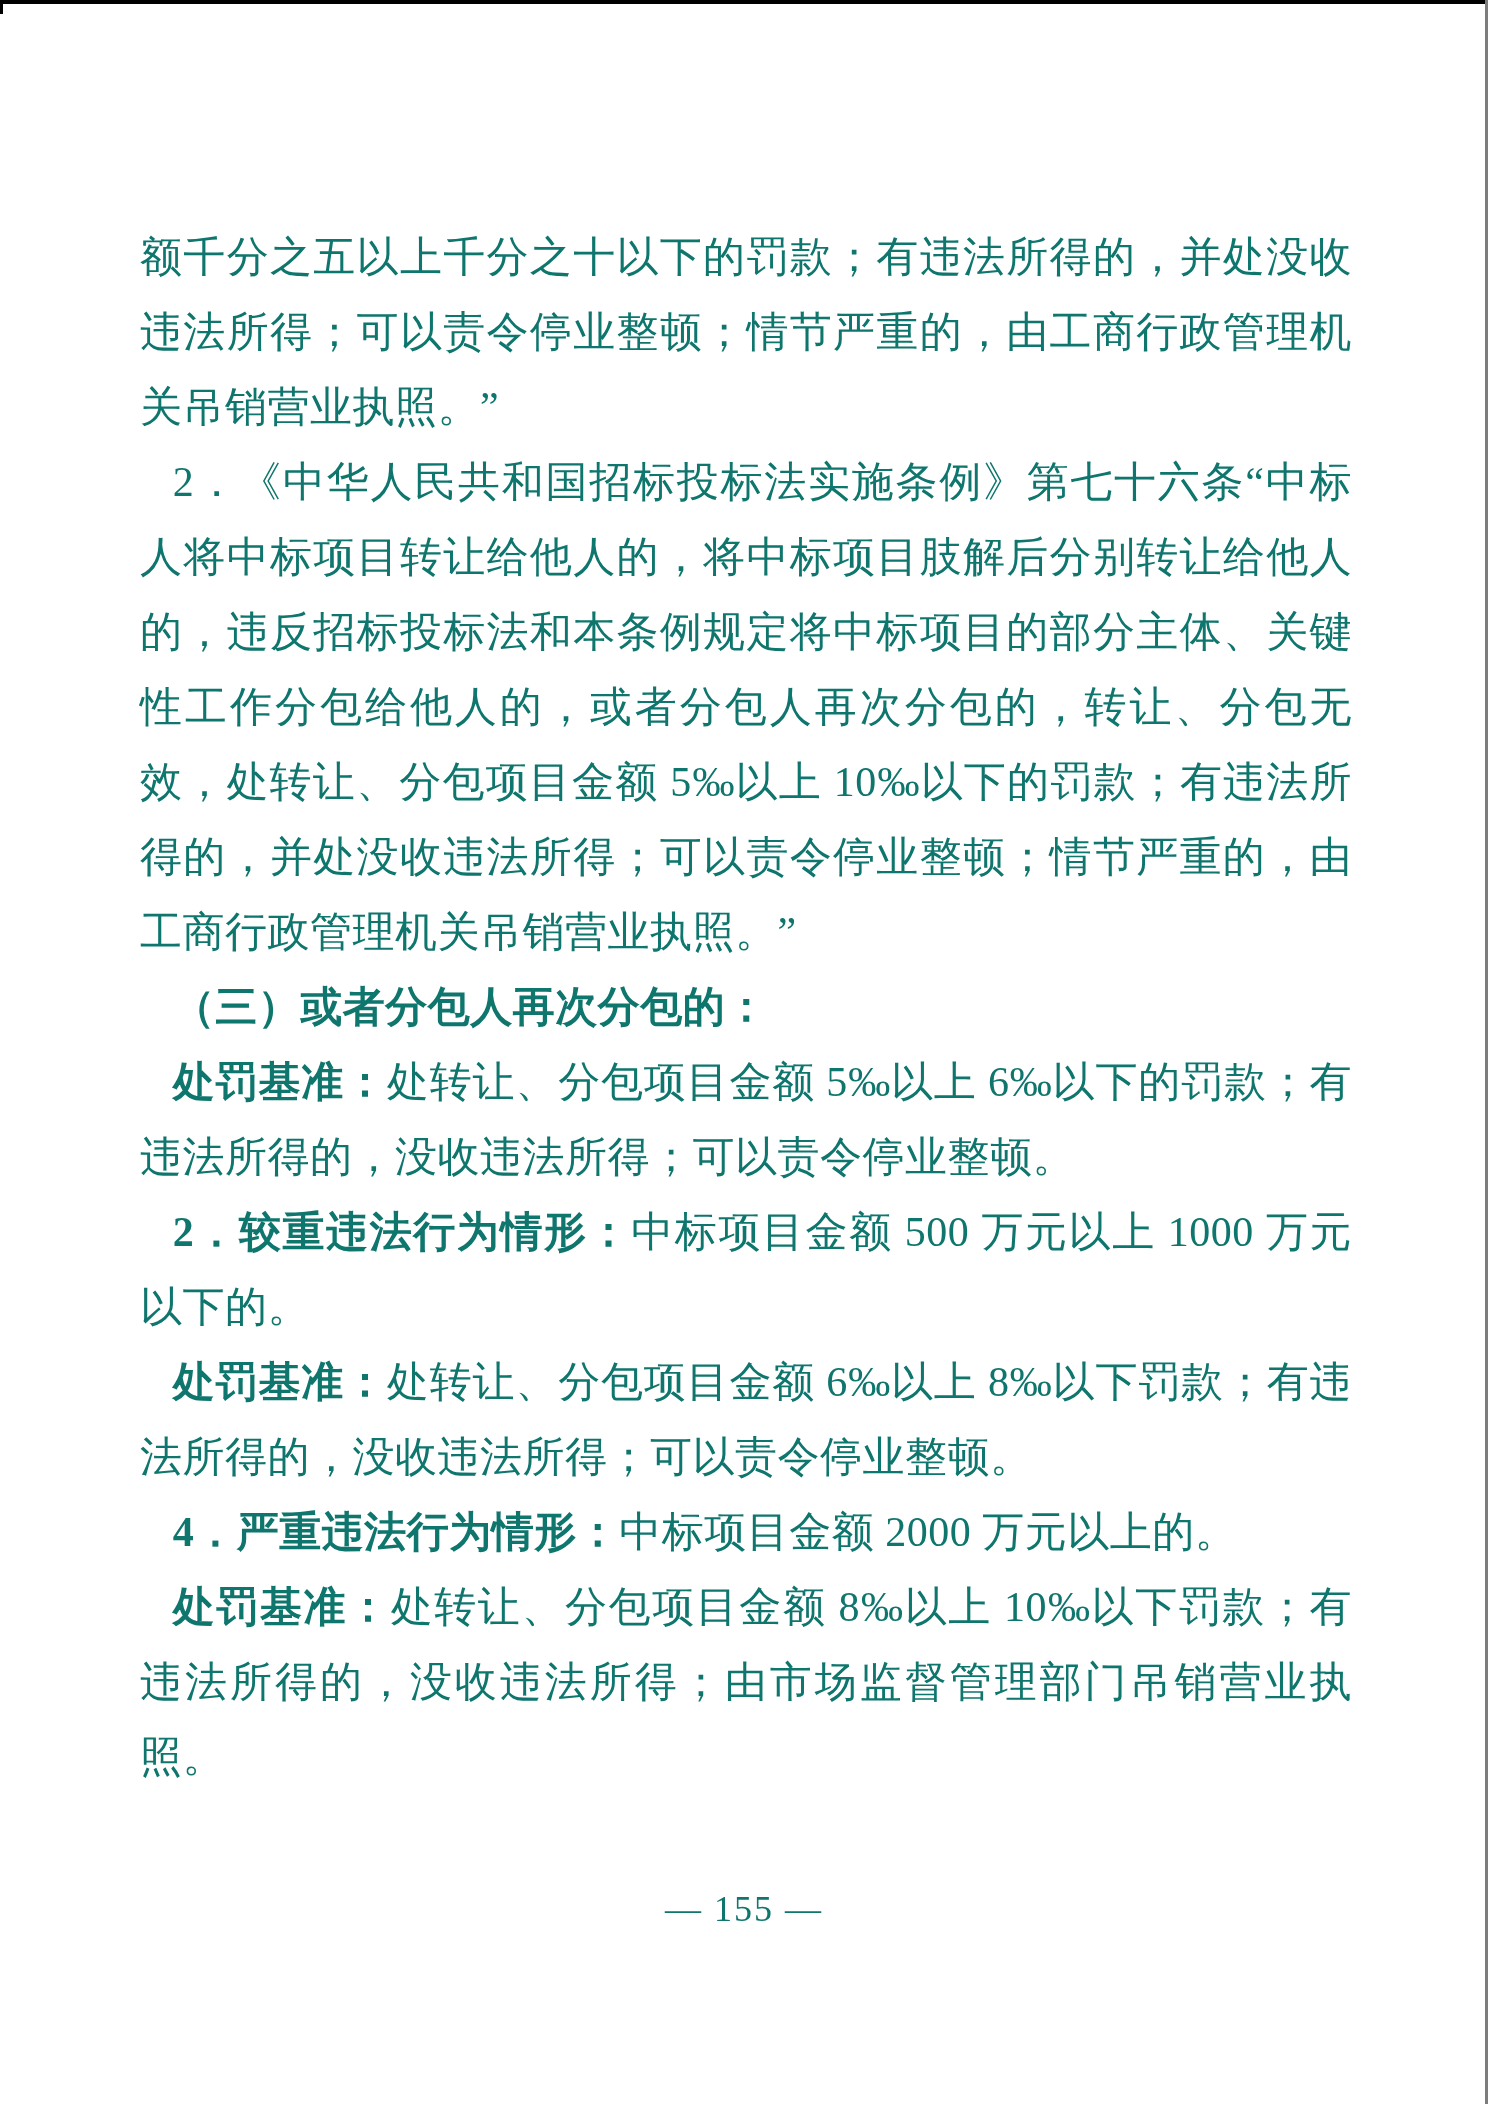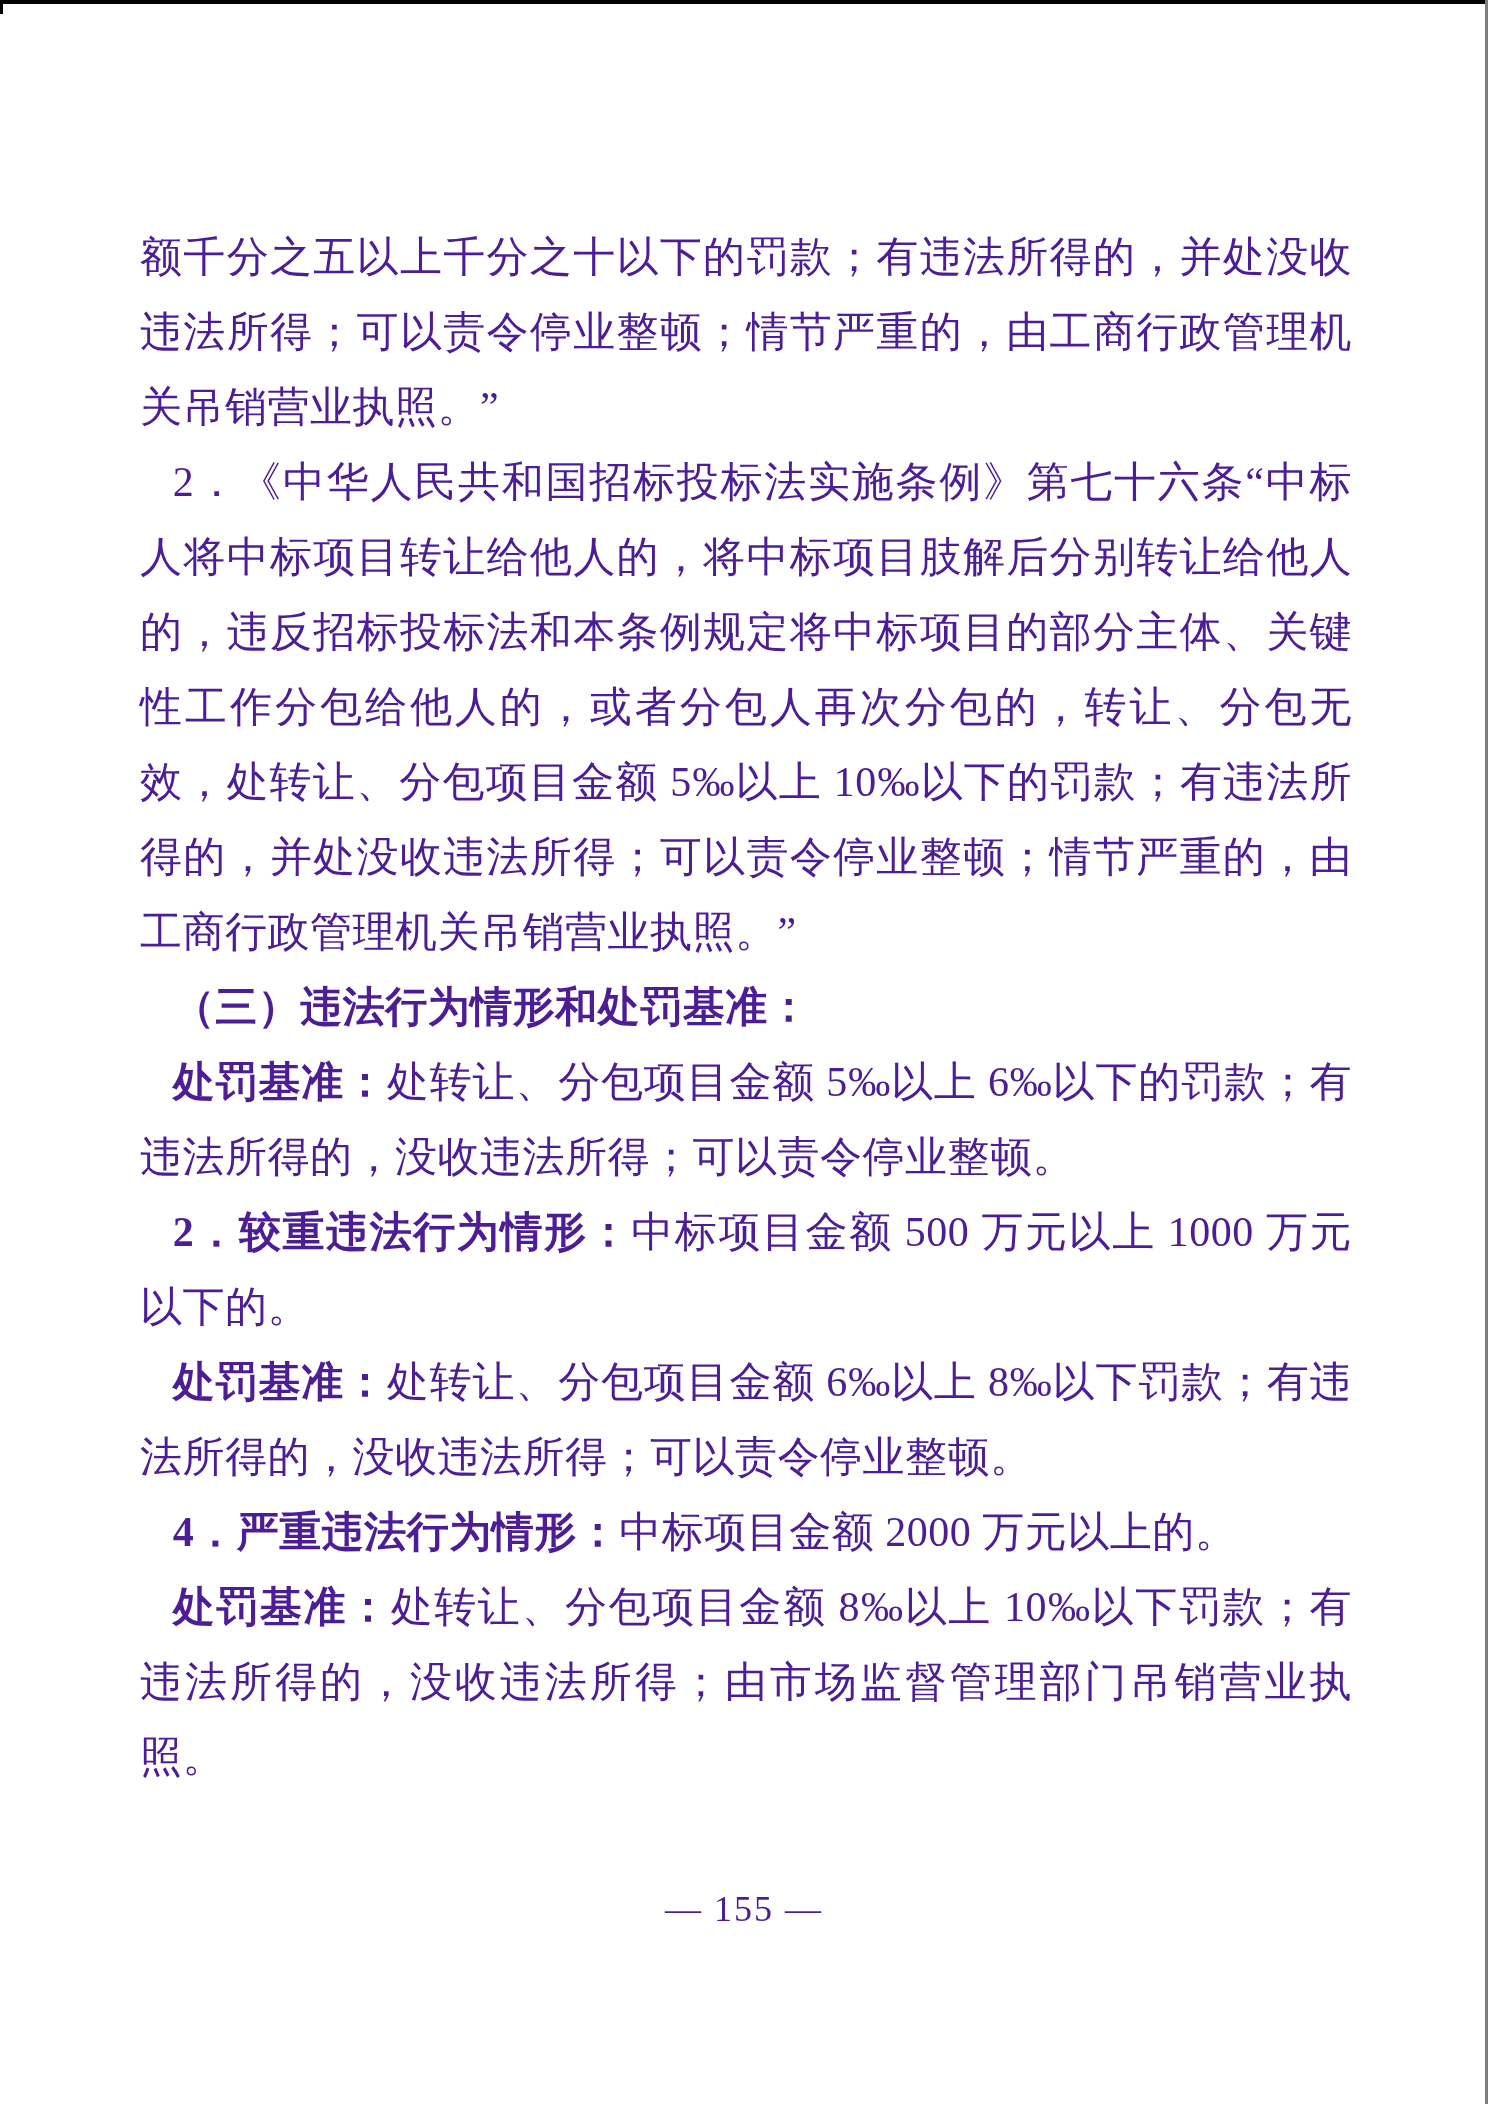--- a/index.html
+++ b/index.html
@@ -7,21 +7,21 @@
     padding: 0;
     background: #ffffff;
   }
   .page {
     position: relative;
     width: 1488px;
     height: 2104px;
     background: #ffffff;
     overflow: hidden;
     font-family: "Liberation Serif", "DejaVu Serif", serif;
-    color: #4c1d95;
+    color: #0f766e;
   }
   .border-top {
     position: absolute;
     top: 0; left: 0;
     width: 100%; height: 4px;
     background: #000000;
   }
   .border-right {
     position: absolute;
     top: 0; right: 0;
@@ -74,21 +74,21 @@
   <div class="border-top"></div>
   <div class="border-right"></div>
   <div class="border-left-tick"></div>
 
   <div class="content">
 
     <p><span>额千分之五以上千分之十以下的罚款；有违法所得的，并处没收违法所得；可以责令停业整顿；情节严重的，由工商行政管理机关吊销营业执照。”</span></p>
 
     <p class="ind"><span>2．《中华人民共和国招标投标法实施条例》第七十六条“中标人将中标项目转让给他人的，将中标项目肢解后分别转让给他人的，违反招标投标法和本条例规定将中标项目的部分主体、关键性工作分包给他人的，或者分包人再次分包的，转让、分包无效，处转让、分包项目金额 5‰以上 10‰以下的罚款；有违法所得的，并处没收违法所得；可以责令停业整顿；情节严重的，由工商行政管理机关吊销营业执照。”</span></p>
 
-    <p class="ind"><span class="b">（三）违法行为情形和处罚基准：</span></p>
+    <p class="ind"><span class="b">（三）或者分包人再次分包的：</span></p>
 
 
     <p class="ind"><span class="b">处罚基准：</span><span>处转让、分包项目金额 5‰以上 6‰以下的罚款；有违法所得的，没收违法所得；可以责令停业整顿。</span></p>
 
     <p class="ind"><span class="b">2．较重违法行为情形：</span><span>中标项目金额 500 万元以上 1000 万元以下的。</span></p>
 
     <p class="ind"><span class="b">处罚基准：</span><span>处转让、分包项目金额 6‰以上 8‰以下罚款；有违法所得的，没收违法所得；可以责令停业整顿。</span></p>
 
     <p class="ind"><span class="b">4．严重违法行为情形：</span><span>中标项目金额 2000 万元以上的。</span></p>
 

